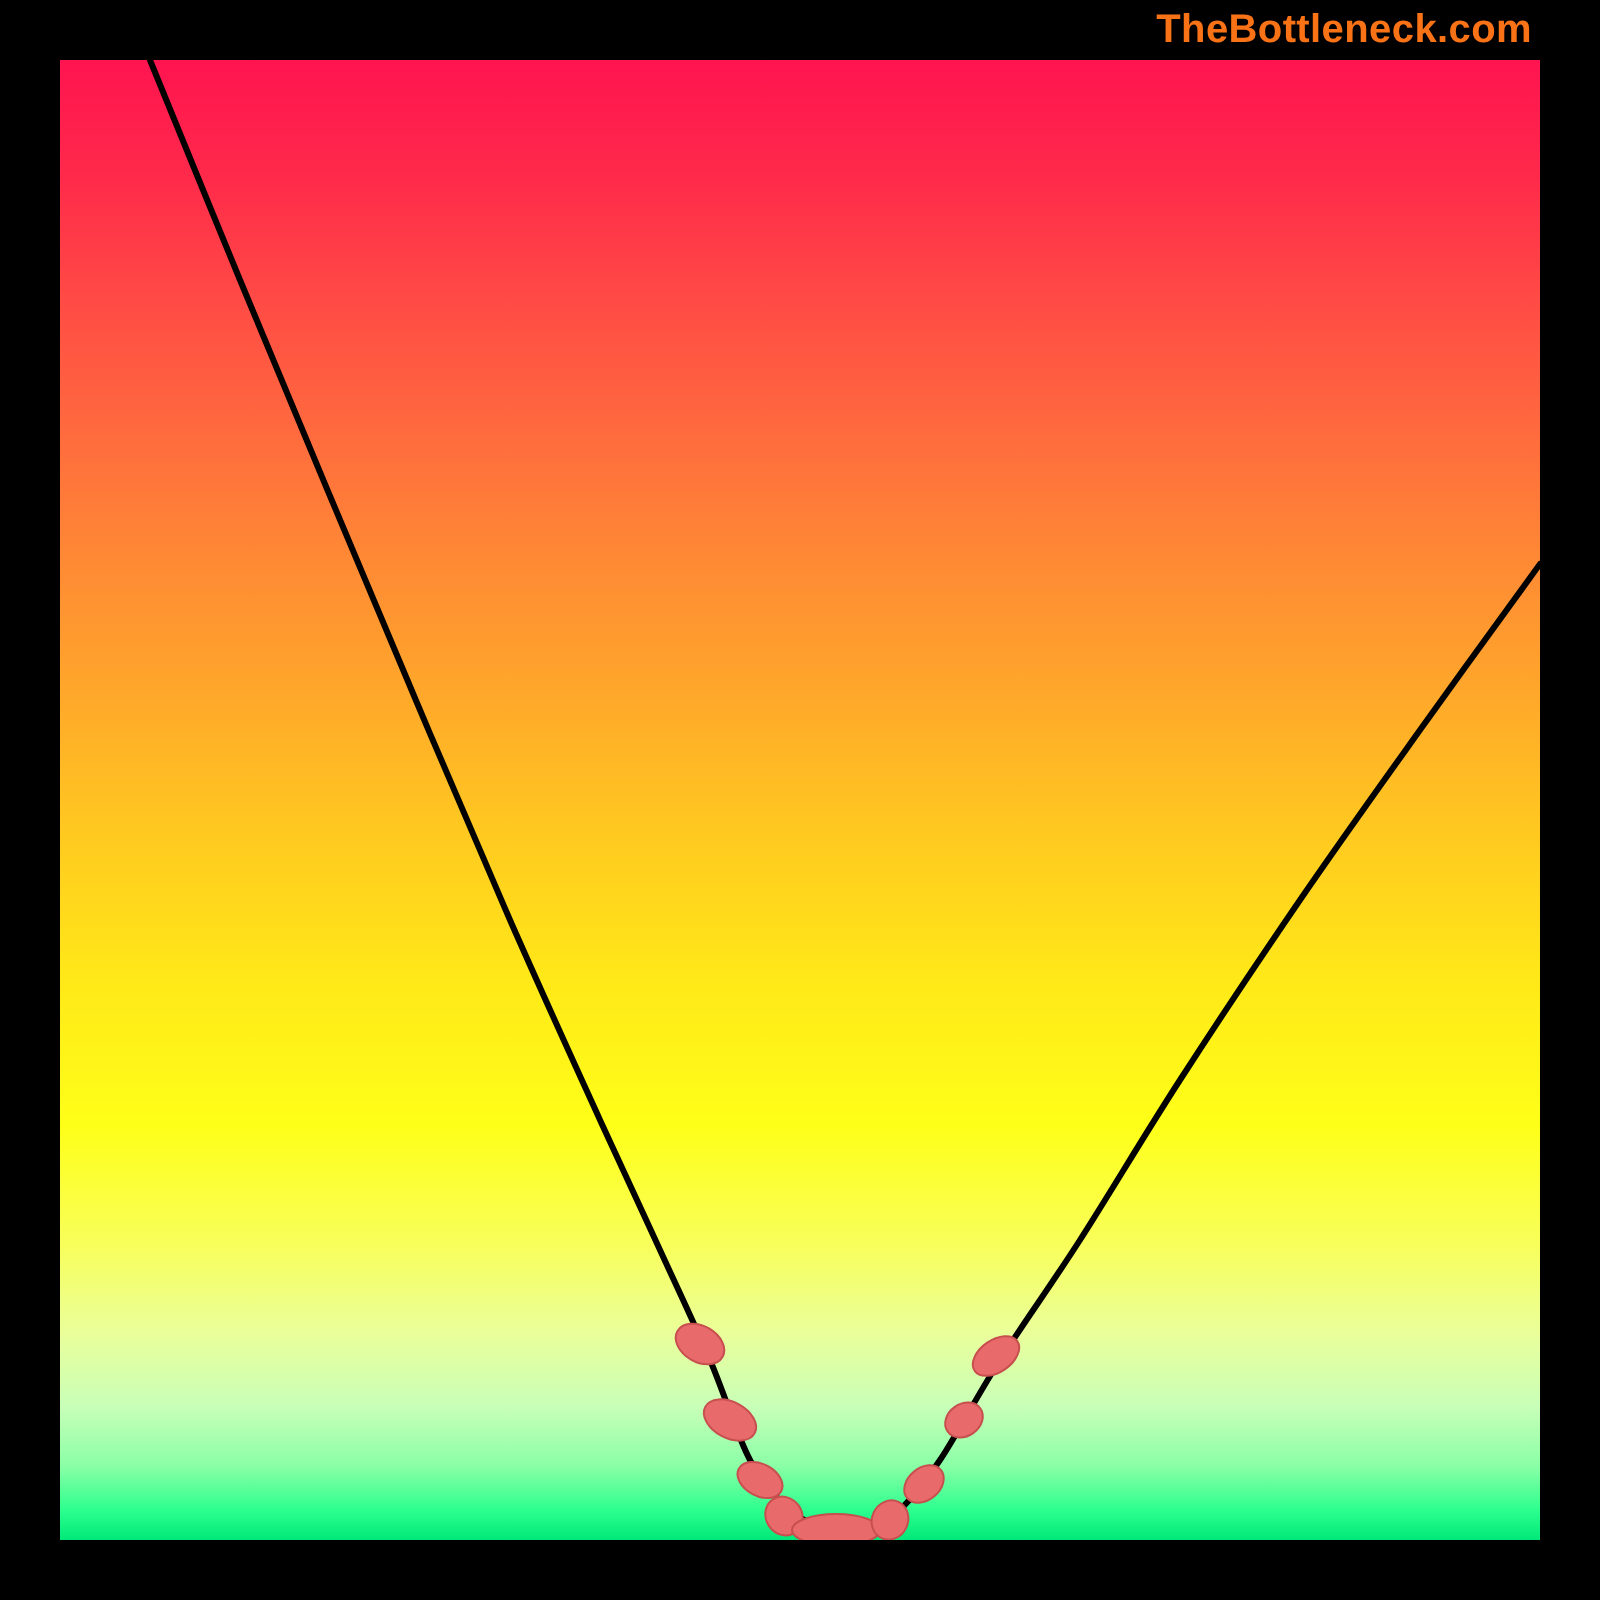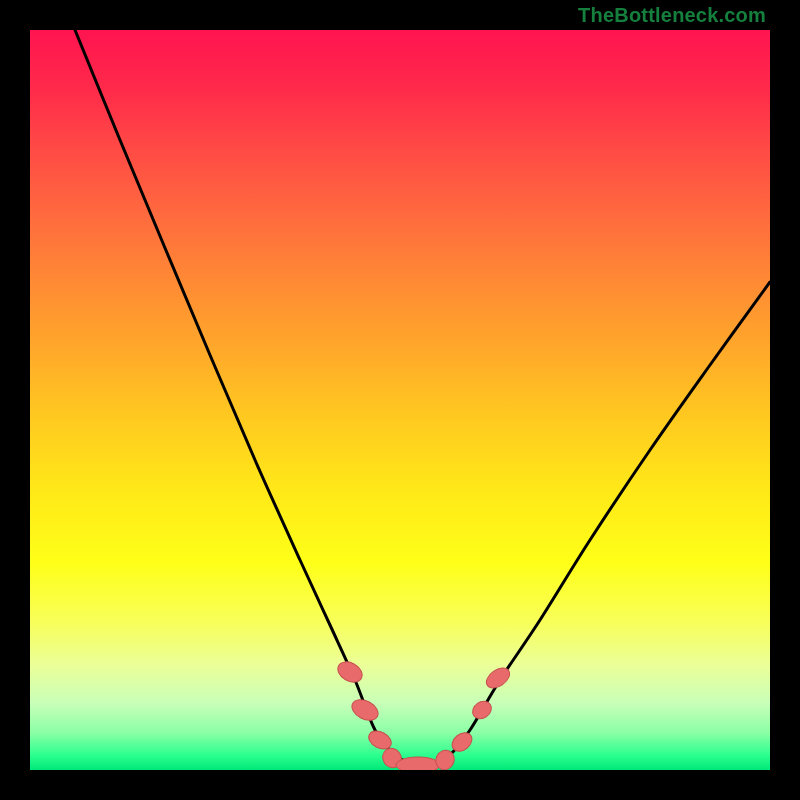--- a/index.html
+++ b/index.html
@@ -39,21 +39,21 @@
       #2cff8e 98%,
       #00e878 100%);
   }
   .watermark {
     position: absolute;
     top: 4px;
     right: 34px;
     font-family: Arial, Helvetica, sans-serif;
     font-size: 20px;
     font-weight: 600;
-    color: #15803d;
+    color: #f97316;
     letter-spacing: 0.2px;
   }
   svg.curve {
     position: absolute;
     left: 0;
     top: 0;
     width: 740px;
     height: 740px;
   }
   .marker {

